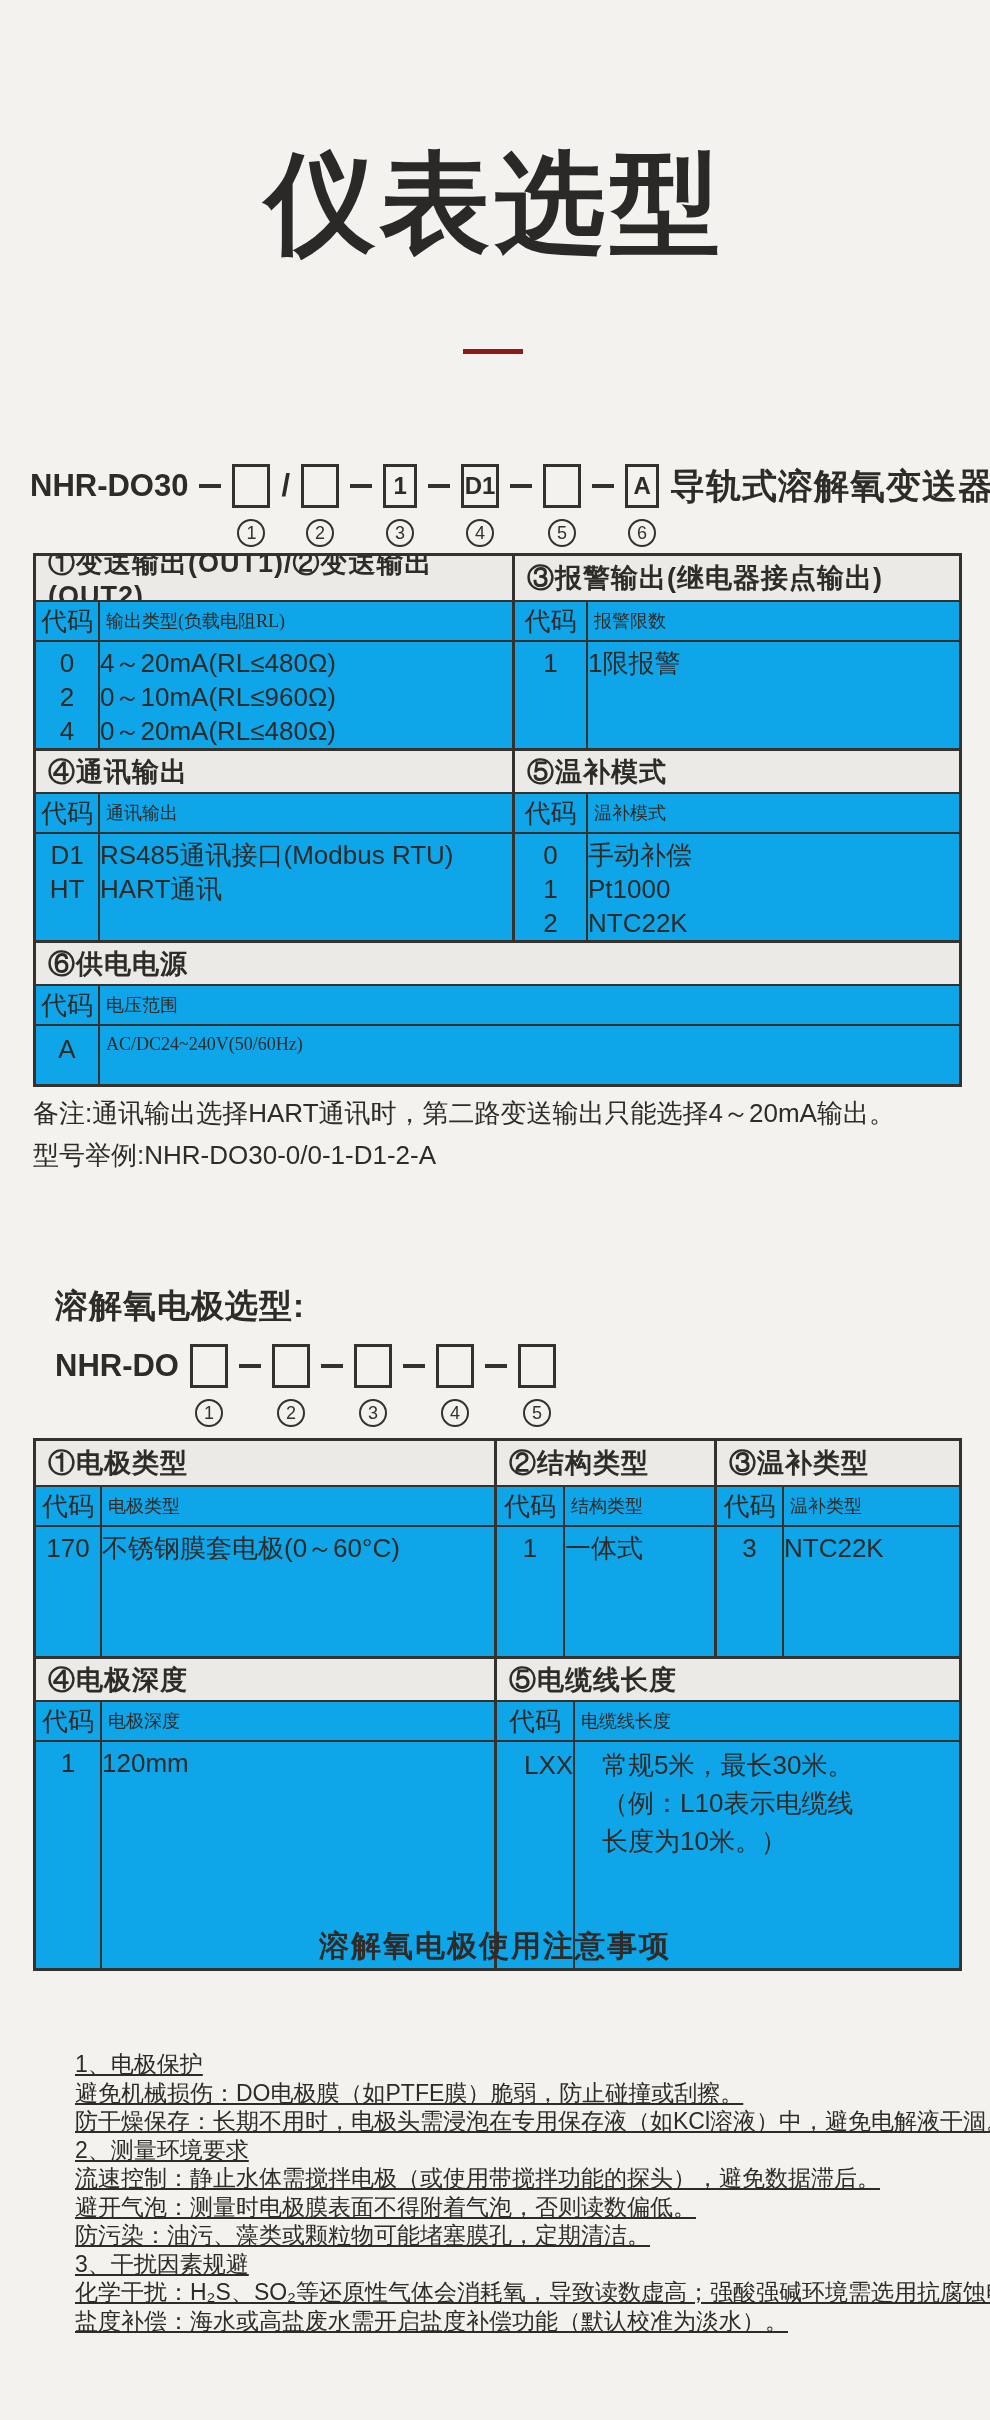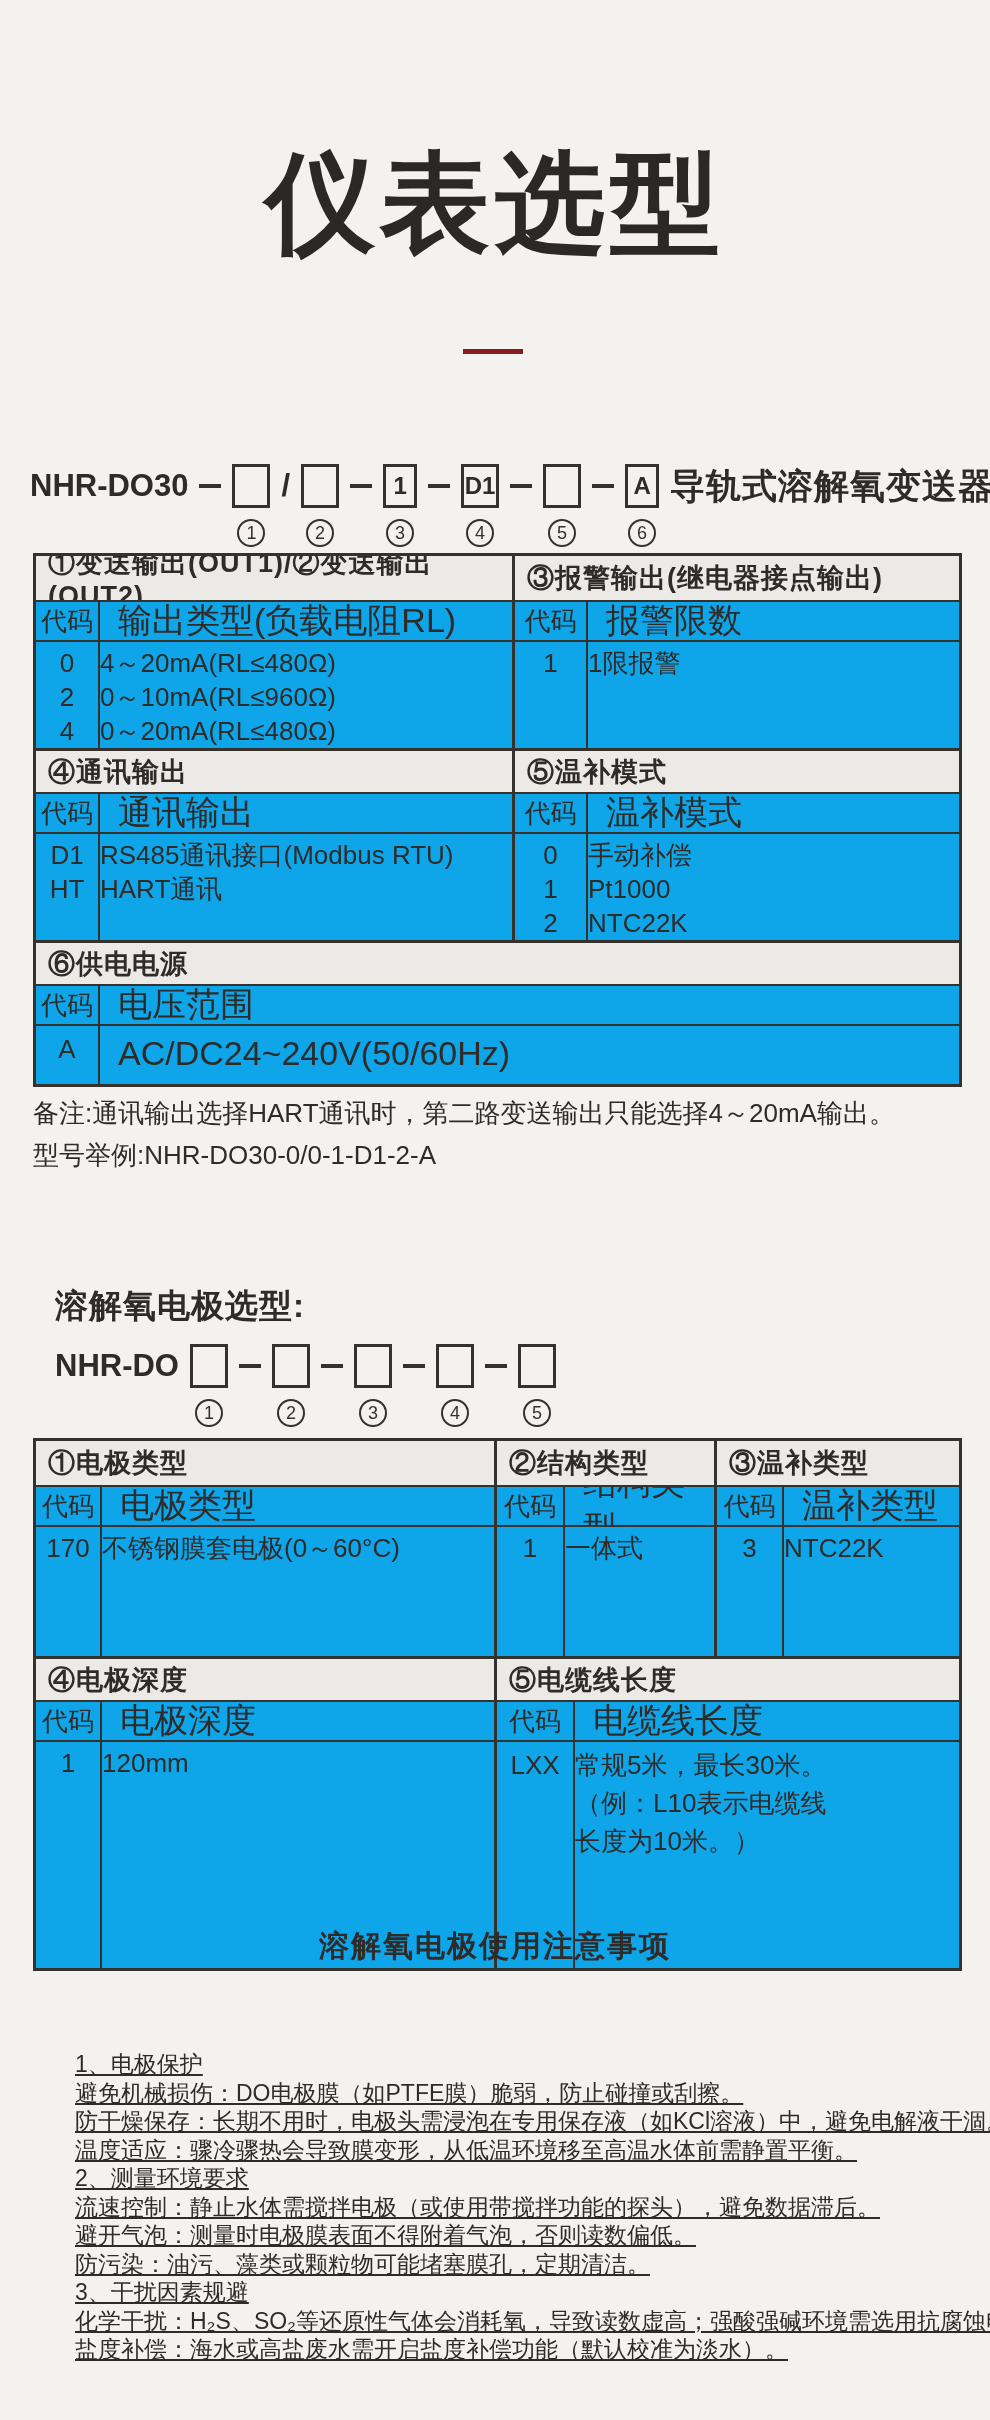--- a/index.html
+++ b/index.html
@@ -40,27 +40,27 @@
     box-sizing:border-box;border-left:2px solid #35312c;border-top:2px solid #35312c;
     display:flex;align-items:center;overflow:hidden;min-width:0;
   }
   .band .c:first-child{border-left:none;}
   .band.bt0 .c{border-top:none;}
   .band.sect .c{border-top:3px solid #35312c;}
   .c.thickL{border-left:3px solid #35312c;}
   .hb{background:#eceae6;font-weight:700;font-size:27px;padding-left:12px;letter-spacing:1px;}
   .ch{font-size:26px;}
   .code{justify-content:center;padding-left:0;}
-  .val{padding-left:18px;font-size:34px;}
+  .val{padding-left:6px;font-size:18px;font-family:Liberation Serif, serif;}
   .top{align-items:flex-start;padding-top:8px;}
   .stack{flex-direction:column;align-items:stretch;justify-content:flex-start;padding-top:4px;}
   .stack .ln{height:34px;line-height:34px;font-size:26px;white-space:nowrap;}
   .stack.codes .ln{text-align:center;}
   .stack.vals .ln{}
-  .stack.wide .ln{height:38px;line-height:38px;}
+  .stack.wide .ln{height:38px;line-height:38px;margin-left:27px;}
 
   
   .remark{font-size:26px;white-space:nowrap;}
   .heading2{font-size:33px;font-weight:700;letter-spacing:1px;}
   .usage-title{left:0;width:990px;text-align:center;font-size:30px;font-weight:700;letter-spacing:2px;}
   .usage-lines{left:75px;top:2050px;width:890px;text-decoration:underline;}
   .usage-lines .uln{font-size:23px;line-height:28.5px;white-space:nowrap;}
 </style>
 </head>
 <body>
@@ -281,21 +281,20 @@
       <div class="ln">长度为10米。）</div>
     </div>
   </div>
 </div>
 
 <div class="abs usage-title" style="top:1926px;">溶解氧电极使用注意事项</div>
 <div class="abs usage-lines">
   <div class="uln">1、电极保护</div>
   <div class="uln">避免机械损伤：DO电极膜（如PTFE膜）脆弱，防止碰撞或刮擦。</div>
   <div class="uln">防干燥保存：长期不用时，电极头需浸泡在专用保存液（如KCl溶液）中，避免电解液干涸。</div>
-  <div class="uln">温度适应：骤冷骤热会导致膜变形，从低温环境移至高温水体前需静置平衡。</div>
   <div class="uln">2、测量环境要求</div>
   <div class="uln">流速控制：静止水体需搅拌电极（或使用带搅拌功能的探头），避免数据滞后。</div>
   <div class="uln">避开气泡：测量时电极膜表面不得附着气泡，否则读数偏低。</div>
   <div class="uln">防污染：油污、藻类或颗粒物可能堵塞膜孔，定期清洁。</div>
   <div class="uln">3、干扰因素规避</div>
   <div class="uln">化学干扰：H₂S、SO₂等还原性气体会消耗氧，导致读数虚高；强酸强碱环境需选用抗腐蚀电极。</div>
   <div class="uln">盐度补偿：海水或高盐废水需开启盐度补偿功能（默认校准为淡水）。</div>
 </div>
 
 </body></html>

